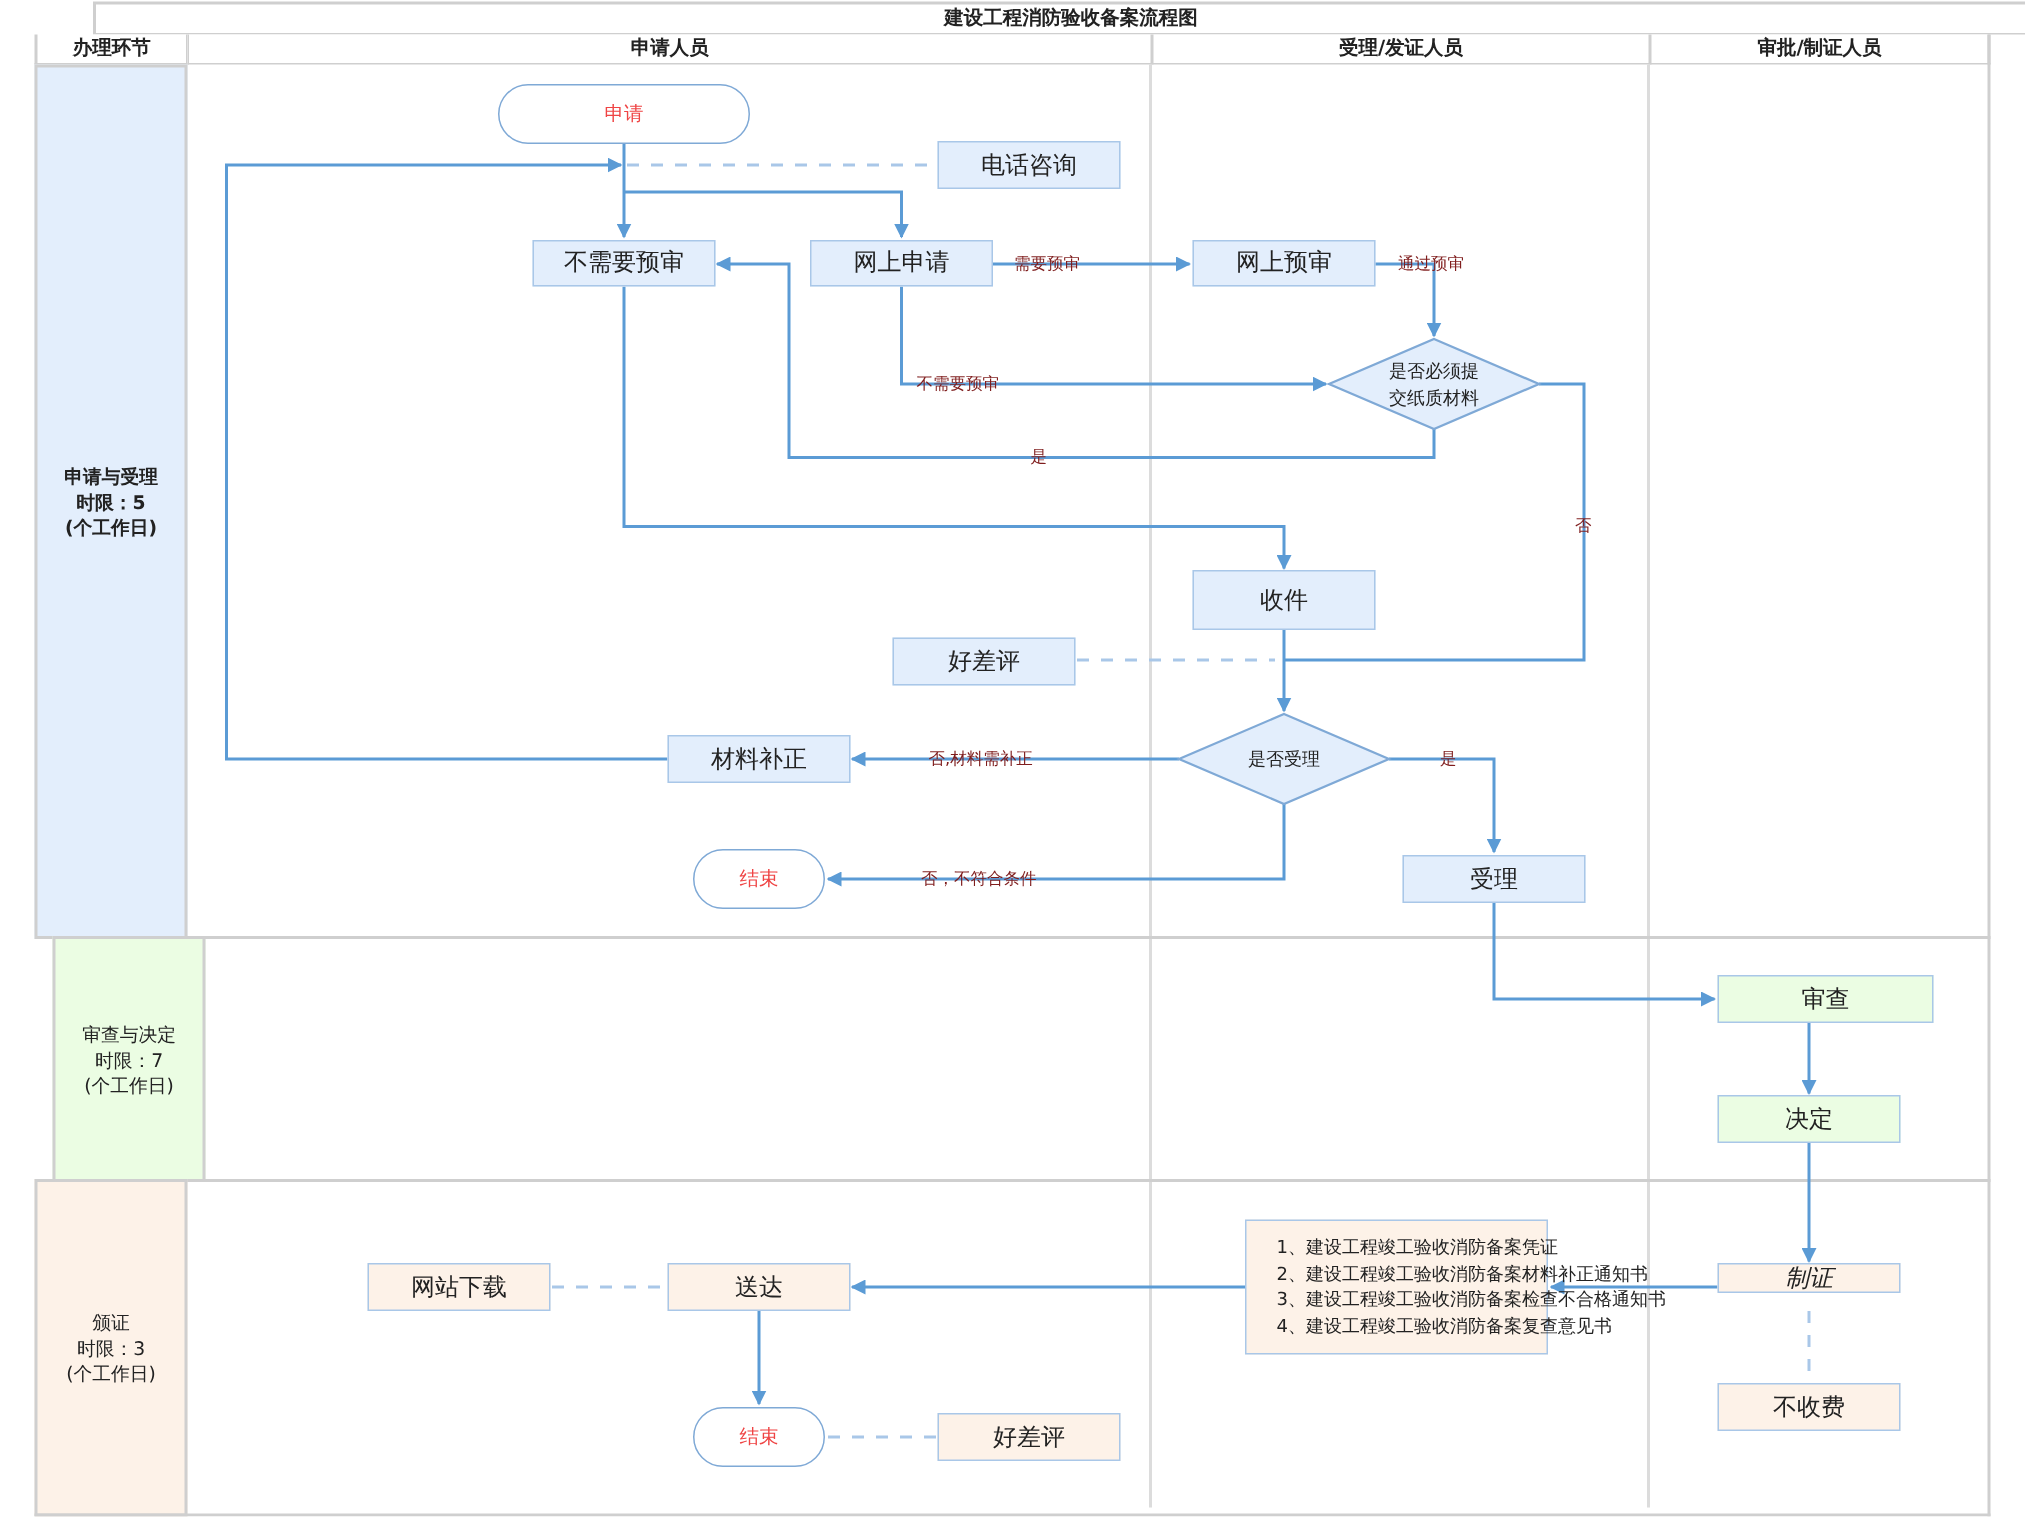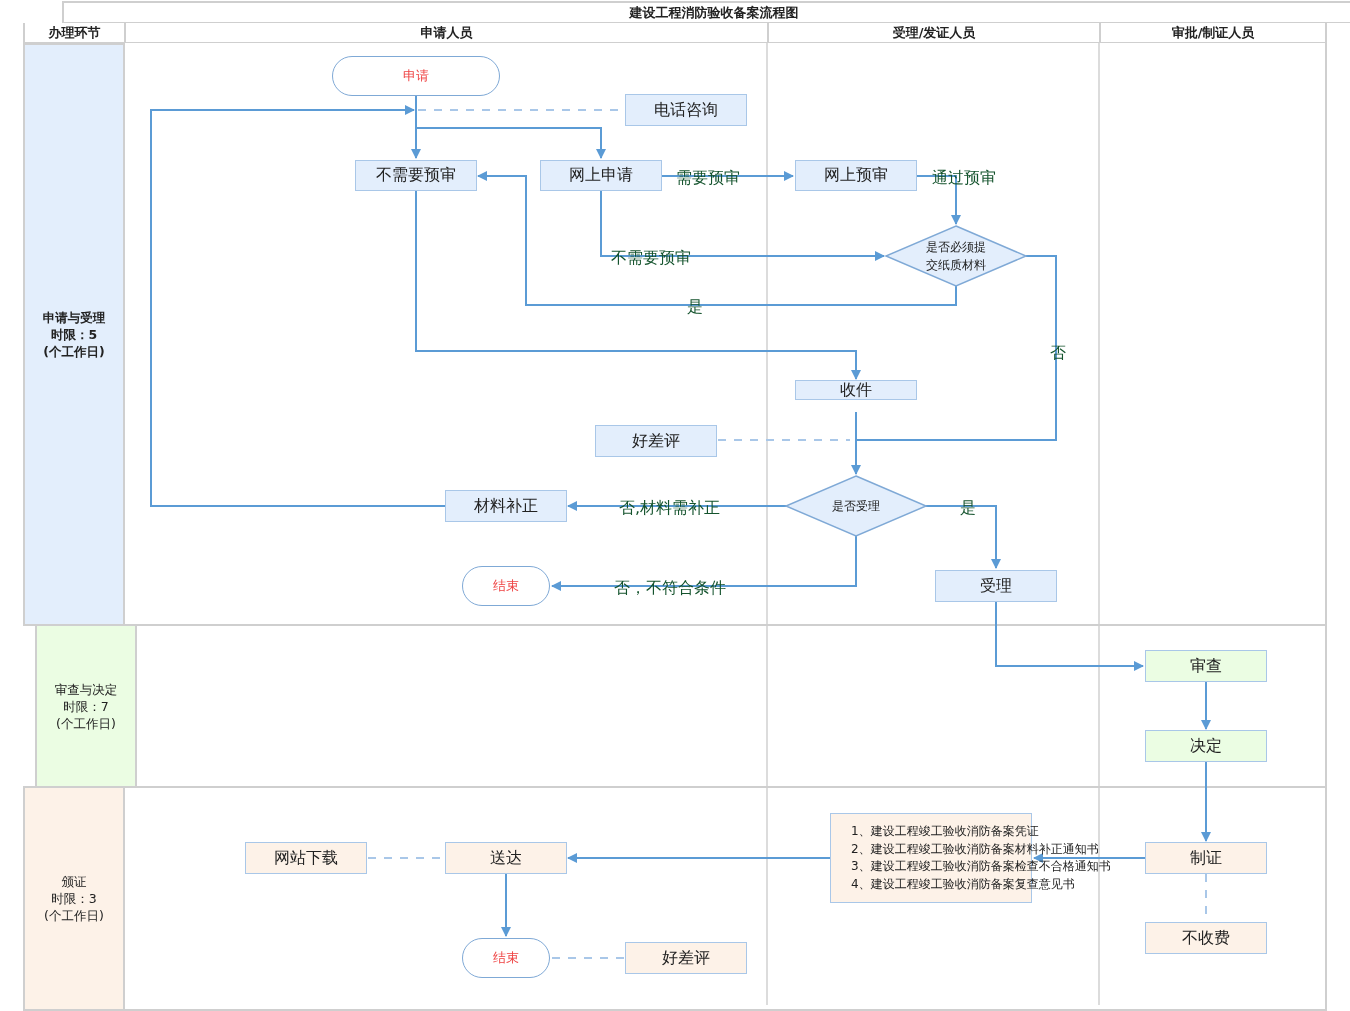--- a/index.html
+++ b/index.html
@@ -14,21 +14,21 @@
            display:flex; align-items:center; justify-content:center; flex-direction:column; line-height:17px; }
   .phase span { display:block; }
   .lane-line { width:2px; background:#dcdcdc; }
   .row-line { height:2px; background:#cfcfcf; }
   .box { border:1px solid #a9c7e8; font-size:16px; text-align:center; display:flex; align-items:center; justify-content:center; color:#222; }
   .blue { background:#e3eefc; }
   .green { background:#ebfde3; }
   .peach { background:#fdf2e8; }
   .term { border:1px solid #7fa9d6; border-radius:22px; background:#fff; color:#ef4444; font-size:13px;
           display:flex; align-items:center; justify-content:center; }
-  .lbl { font-size:16px; color:#14532d; white-space:nowrap; }
+  .lbl { font-size:11px; color:#7f1d1d; white-space:nowrap; }
   .diamond-text { font-size:12px; text-align:center; line-height:18px; display:flex; align-items:center; justify-content:center; flex-direction:column; }
   .docbox { font-size:12px; line-height:17.5px; padding:9px 0 0 20px; display:block; text-align:left; justify-content:flex-start; align-items:flex-start; }
   svg#flow { position:absolute; left:0; top:0; }
 </style>
 </head>
 <body>
 
 <div class="abs title-row">建设工程消防验收备案流程图</div>
 <div class="abs hdr" style="left:23px;width:102px;border-left:2px solid #cfcfcf;">办理环节</div>
 <div class="abs hdr" style="left:125px;width:643px;">申请人员</div>
@@ -121,30 +121,30 @@
 <div class="abs term" style="left:462px;top:938px;width:88px;height:40px;">结束</div>
 
 <div class="abs box blue" style="left:625px;top:94px;width:122px;height:32px;">电话咨询</div>
 <div class="abs box blue" style="left:355px;top:160px;width:122px;height:31px;">不需要预审</div>
 <div class="abs box blue" style="left:540px;top:160px;width:122px;height:31px;">网上申请</div>
 <div class="abs box blue" style="left:795px;top:160px;width:122px;height:31px;">网上预审</div>
 <div class="abs diamond-text" style="left:896px;top:236px;width:120px;height:40px;">
   <span>是否必须提</span>
   <span>交纸质材料</span>
 </div>
-<div class="abs box blue" style="left:795px;top:380px;width:122px;height:20px;">收件</div>
+<div class="abs box blue" style="left:795px;top:380px;width:122px;height:40px;">收件</div>
 <div class="abs box blue" style="left:595px;top:425px;width:122px;height:32px;">好差评</div>
 <div class="abs diamond-text" style="left:796px;top:496px;width:120px;height:20px;">是否受理</div>
 <div class="abs box blue" style="left:445px;top:490px;width:122px;height:32px;">材料补正</div>
 <div class="abs box blue" style="left:935px;top:570px;width:122px;height:32px;">受理</div>
 
-<div class="abs box green" style="left:1145px;top:650px;width:122px;height:32px;">审查</div>
+<div class="abs box green" style="left:1145px;top:650px;width:144px;height:32px;">审查</div>
 <div class="abs box green" style="left:1145px;top:730px;width:122px;height:32px;">决定</div>
 
-<div class="abs box peach" style="left:1145px;top:842px;width:122px;height:32px;">制证</div>
+<div class="abs box peach" style="left:1145px;top:842px;width:122px;height:20px;font-style:italic;">制证</div>
 <div class="abs box peach" style="left:1145px;top:922px;width:122px;height:32px;">不收费</div>
 <div class="abs box peach docbox" style="left:830px;top:813px;width:202px;height:90px;">
   <div style="white-space:nowrap;">1、建设工程竣工验收消防备案凭证</div>
   <div style="white-space:nowrap;">2、建设工程竣工验收消防备案材料补正通知书</div>
   <div style="white-space:nowrap;">3、建设工程竣工验收消防备案检查不合格通知书</div>
   <div style="white-space:nowrap;">4、建设工程竣工验收消防备案复查意见书</div>
 </div>
 <div class="abs box peach" style="left:445px;top:842px;width:122px;height:32px;">送达</div>
 <div class="abs box peach" style="left:245px;top:842px;width:122px;height:32px;">网站下载</div>
 <div class="abs box peach" style="left:625px;top:942px;width:122px;height:32px;">好差评</div>

